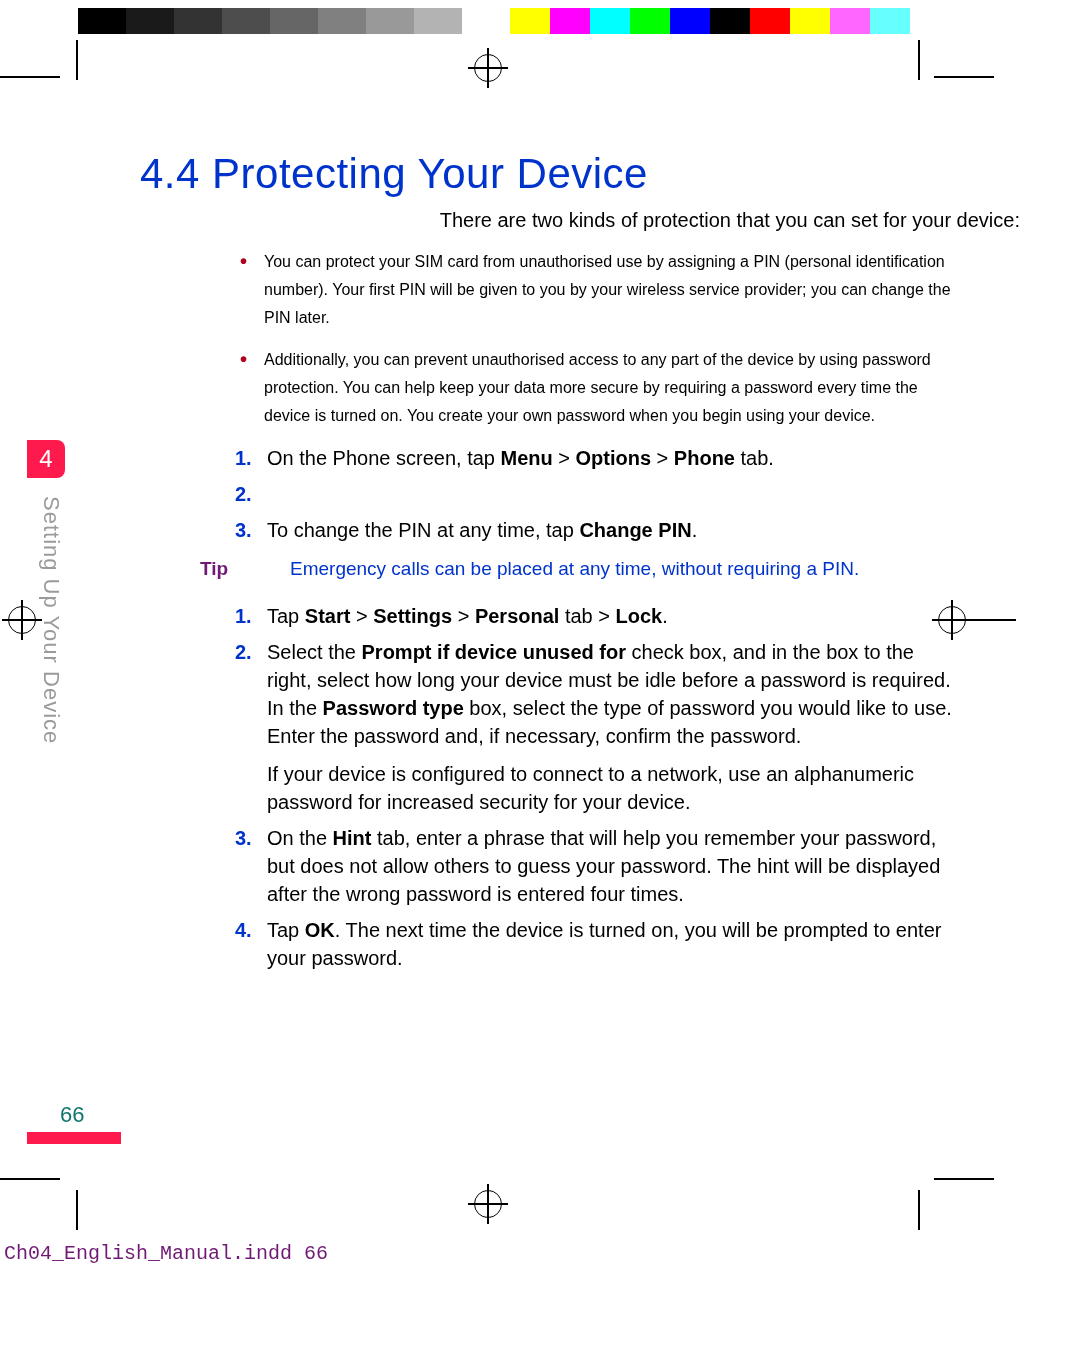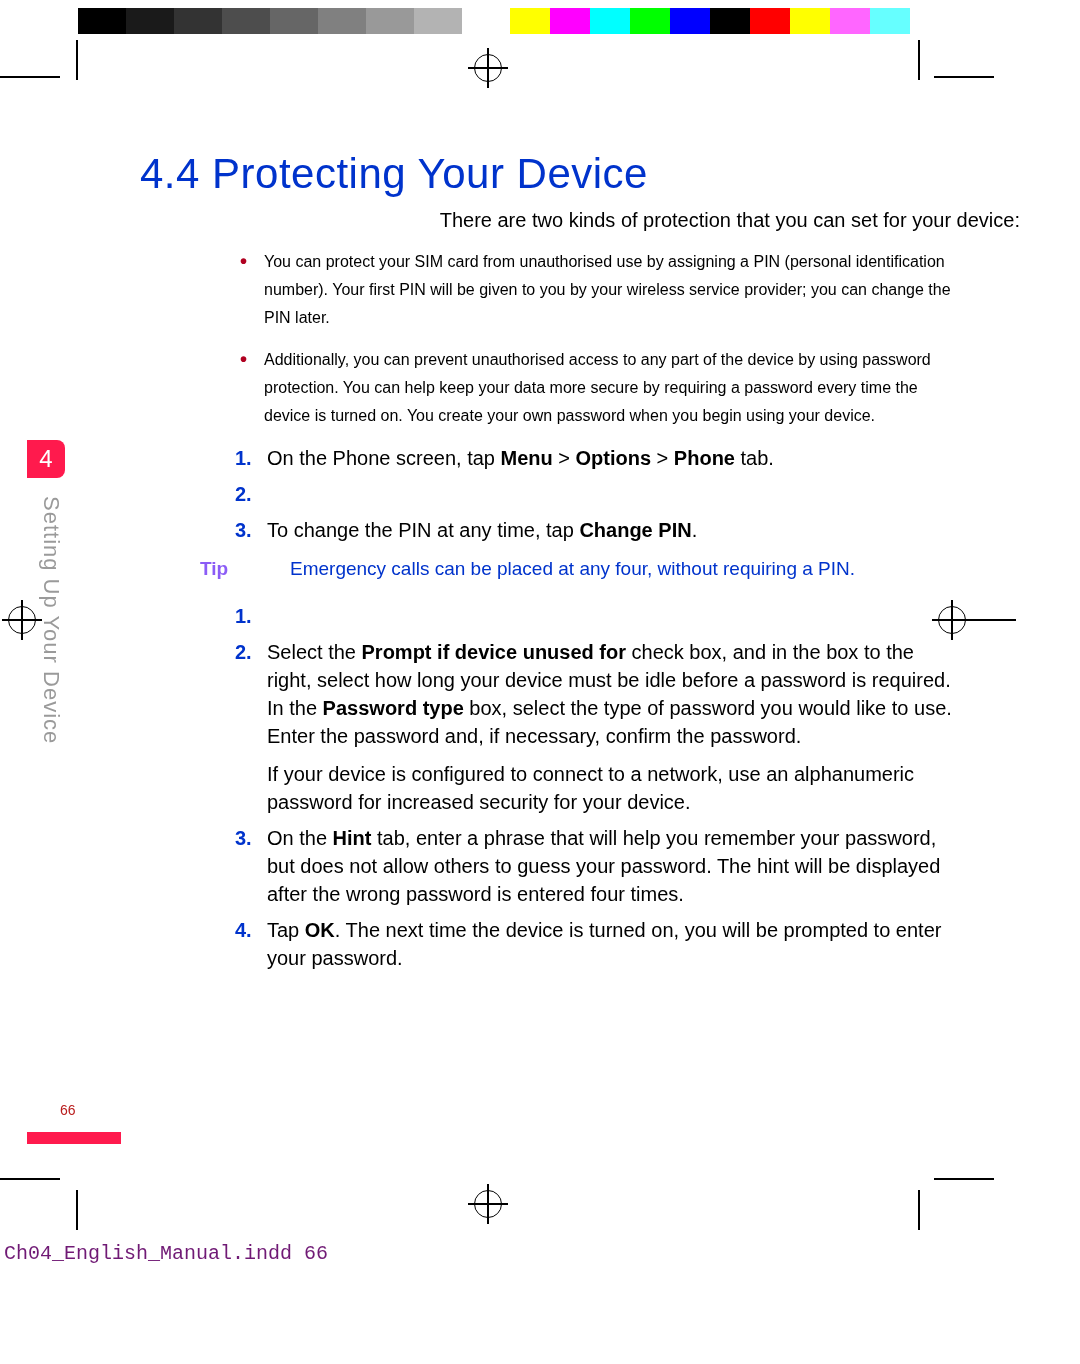--- a/index.html
+++ b/index.html
@@ -25,27 +25,27 @@
   .bdot { color: #b00020; font-size: 20px; width: 24px; flex-shrink: 0; line-height: 26px; font-weight: bold; }
   .btxt { font-size: 16px; line-height: 28px; color: #000; }
   .subhead { color: #0033cc; font-size: 22px; margin-left: 140px; margin-top: 18px; margin-bottom: 8px; }
   .olist { margin-left: 175px; margin-right: 60px; }
   .orow { display: flex; margin-bottom: 8px; }
   .onum { color: #0033cc; font-size: 20px; font-weight: 700; width: 32px; flex-shrink: 0; line-height: 28px; }
   .otxt { font-size: 20px; line-height: 28px; color: #000; }
   .otxt .para2 { display:block; margin-top:10px; }
   .bold { font-weight: 700; }
   .tiprow { display: flex; margin-left: 140px; margin-right: 60px; margin-top: 14px; margin-bottom: 22px; }
-  .tiplabel { color: #8b5cf6; font-size: 19px; font-weight: 700; width: 90px; flex-shrink: 0; }
+  .tiplabel { color: #701a75; font-size: 19px; font-weight: 700; width: 90px; flex-shrink: 0; }
   .tiptext { color: #0033cc; font-size: 19px; }
   
   .chaptab { position: absolute; left: 27px; top: 440px; width: 38px; height: 38px; background: #ff1a4d; color: #fff; font-size: 24px; text-align: center; line-height: 38px; border-top-right-radius: 8px; border-bottom-right-radius: 8px; }
   .sidetext { position: absolute; left: 28px; top: 496px; width: 36px; color: #9a9a9a; font-size: 22px; writing-mode: vertical-rl; text-orientation: mixed; letter-spacing: 1px; }
   
-  .pagenum { position: absolute; left: 60px; top: 1102px; color: #b91c1c; font-size: 14px; }
+  .pagenum { position: absolute; left: 60px; top: 1102px; color: #0f766e; font-size: 22px; }
   .redbar { position: absolute; left: 27px; top: 1132px; width: 94px; height: 12px; background: #ff1a4d; }
   
   .slug { position: absolute; left: 0; top: 1242px; width: 1080px; display: flex; justify-content: space-between; font-family: "Courier New", monospace; font-size: 20px; color: #701a75; padding: 0 4px; }
 </style>
 </head>
 <body>
 
 <div class="calib" id="calib">
     <div style="background: rgb(0, 0, 0); width: 48px;"></div>
     <div style="background: rgb(26, 26, 26); width: 48px;"></div>
@@ -130,26 +130,27 @@
         <div class="onum">2.</div>
       </div>
       <div class="orow">
         <div class="onum">3.</div>
         <div class="otxt">To change the PIN at any time, tap <span class="bold">Change PIN</span>.</div>
       </div>
     </div>
 
   <div class="tiprow">
     <div class="tiplabel">Tip</div>
-    <div class="tiptext">Emergency calls can be placed at any four, without requiring a PIN.</div>
+    <div class="tiptext">Emergency calls can be placed at any time, without requiring a PIN.</div>
   </div>
 
   <div class="olist" id="ol2">
       <div class="orow">
         <div class="onum">1.</div>
+        <div class="otxt">Tap <span class="bold">Start</span> &gt; <span class="bold">Settings</span> &gt; <span class="bold">Personal</span> tab &gt; <span class="bold">Lock</span>.</div>
       </div>
       <div class="orow">
         <div class="onum">2.</div>
         <div class="otxt">Select the <span class="bold">Prompt if device unused for</span> check box, and in the box to the right, select how long your device must be idle before a password is required. In the <span class="bold">Password type</span> box, select the type of password you would like to use. Enter the password and, if necessary, confirm the password.<span class="para2">If your device is configured to connect to a network, use an alphanumeric password for increased security for your device.</span></div>
       </div>
       <div class="orow">
         <div class="onum">3.</div>
         <div class="otxt">On the <span class="bold">Hint</span> tab, enter a phrase that will help you remember your password, but does not allow others to guess your password. The hint will be displayed after the wrong password is entered four times.</div>
       </div>
       <div class="orow">

